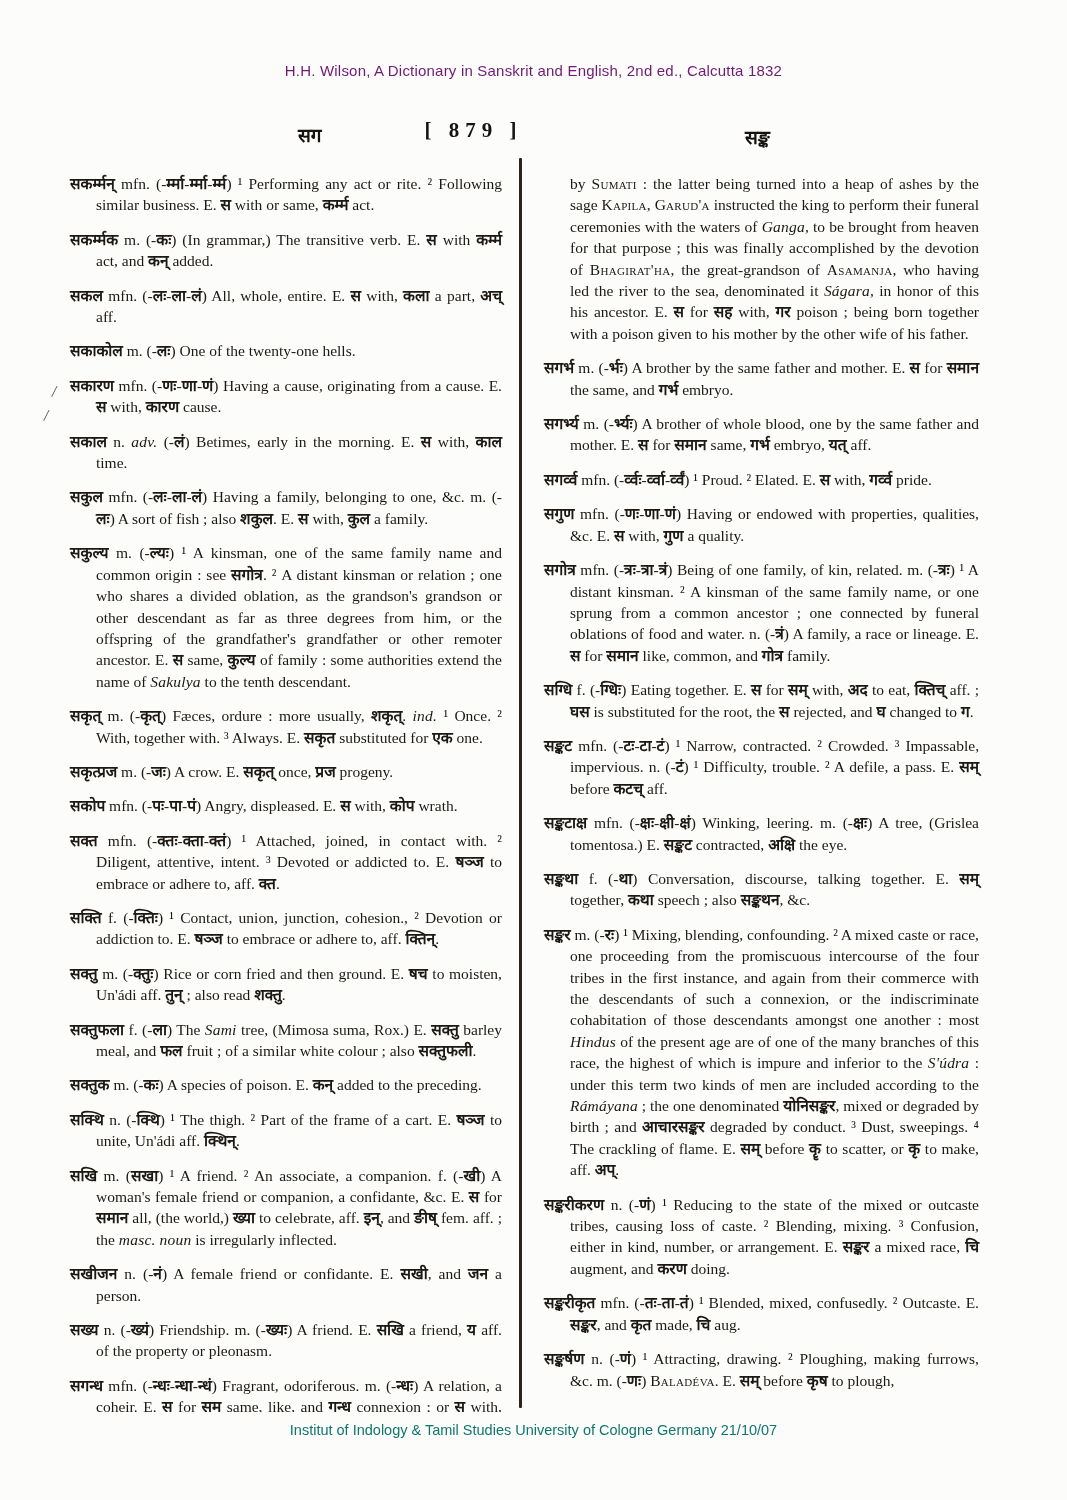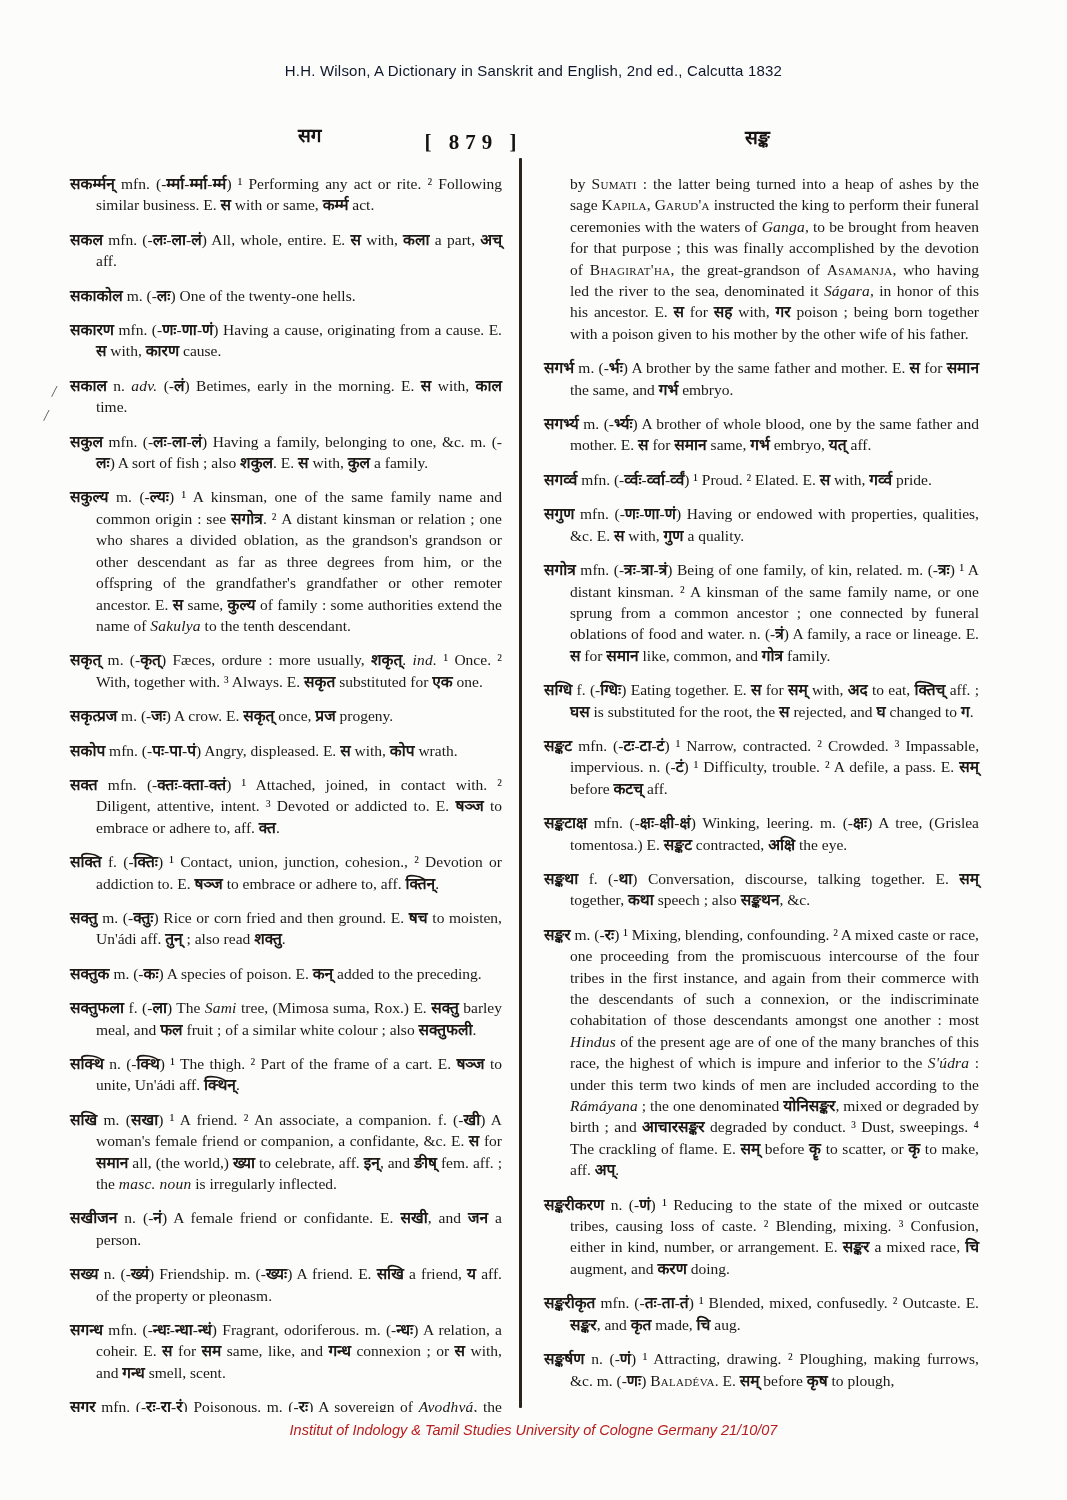--- a/index.html
+++ b/index.html
@@ -12,29 +12,29 @@
     overflow:hidden;
   }
   .page{
     position:absolute;inset:0;
     background:#fcfcfa;
   }
   .scan-header{
     position:absolute;top:62px;left:0;width:100%;
     text-align:center;
     font-family:"Liberation Sans", sans-serif;
-    font-size:15px;color:#0f172a;letter-spacing:.2px;
+    font-size:15px;color:#701a75;letter-spacing:.2px;
   }
   .running-head{
     position:absolute;top:118px;left:0;width:100%;height:34px;
     font-weight:bold;font-size:19px;color:#151210;
   }
   .rh-left{position:absolute;left:298px;top:4px;}
   .rh-center{position:absolute;left:0;right:120px;text-align:center;top:0;
-    font-size:21px;letter-spacing:6px;margin-top:12px;}
+    font-size:21px;letter-spacing:6px;}
   .rh-right{position:absolute;left:745px;top:6px;}
   .columns{
     position:absolute;top:160px;left:57px;width:935px;height:1252px;
     overflow:hidden;
   }
   .col{
     position:absolute;top:0;height:100%;overflow:hidden;
     font-size:15.5px;line-height:21.4px;text-align:justify;
   }
   .col-left{left:0;width:458px;}
@@ -46,21 +46,21 @@
   .entry{margin:13px;padding-left:26px;text-indent:-26px;}
   .entry.cont{text-indent:0;font-family:Liberation Serif, serif;}
   .hw{font-weight:bold;}
   .dn{font-weight:bold;}
   .sc{font-variant:small-caps;letter-spacing:.3px;}
   i{letter-spacing:.2px;}
   .footer{
     position:absolute;top:1422px;left:0;width:100%;
     text-align:center;
     font-family:"Liberation Sans", sans-serif;
-    font-size:14.5px;color:#b91c1c;font-style:italic;
+    font-size:14.5px;color:#0f766e;
   }
   .pencil-marks{position:absolute;left:44px;top:382px;width:18px;height:46px;
     color:#4a4a4a;font-size:17px;}
   .pencil-marks::before{content:"/";position:absolute;top:0;left:8px;transform:rotate(8deg);}
   .pencil-marks::after{content:"/";position:absolute;top:24px;left:0;transform:rotate(8deg);}
 </style>
 </head>
 <body>
 
 <div class="page">
@@ -71,34 +71,35 @@
     <span class="rh-left">सग</span>
     <span class="rh-center">[ 879 ]</span>
     <span class="rh-right">सङ्क</span>
   </div>
 
   <div class="pencil-marks"></div>
 
   <div class="columns">
     <div class="col col-left">
         <p class="entry"><span class="hw"><span class="dn">सकर्म्मन्</span></span> mfn. (-<span class="dn">र्म्मा</span>-<span class="dn">र्म्मा</span>-<span class="dn">र्म्म</span>) ¹ Performing any act or rite. ² Following similar business. E. <span class="dn">स</span> with or same, <span class="dn">कर्म्म</span> act.</p>
+        <p class="entry"><span class="hw"><span class="dn">सकर्म्मक</span></span> m. (-<span class="dn">कः</span>) (In grammar,) The transitive verb. E. <span class="dn">स</span> with <span class="dn">कर्म्म</span> act, and <span class="dn">कन्</span> added.</p>
         <p class="entry"><span class="hw"><span class="dn">सकल</span></span> mfn. (-<span class="dn">लः</span>-<span class="dn">ला</span>-<span class="dn">लं</span>) All, whole, entire. E. <span class="dn">स</span> with, <span class="dn">कला</span> a part, <span class="dn">अच्</span> aff.</p>
         <p class="entry"><span class="hw"><span class="dn">सकाकोल</span></span> m. (-<span class="dn">लः</span>) One of the twenty-one hells.</p>
         <p class="entry"><span class="hw"><span class="dn">सकारण</span></span> mfn. (-<span class="dn">णः</span>-<span class="dn">णा</span>-<span class="dn">णं</span>) Having a cause, originating from a cause. E. <span class="dn">स</span> with, <span class="dn">कारण</span> cause.</p>
         <p class="entry"><span class="hw"><span class="dn">सकाल</span></span> n. <i>adv.</i> (-<span class="dn">लं</span>) Betimes, early in the morning. E. <span class="dn">स</span> with, <span class="dn">काल</span> time.</p>
         <p class="entry"><span class="hw"><span class="dn">सकुल</span></span> mfn. (-<span class="dn">लः</span>-<span class="dn">ला</span>-<span class="dn">लं</span>) Having a family, belonging to one, &amp;c. m. (-<span class="dn">लः</span>) A sort of fish ; also <span class="dn">शकुल</span>. E. <span class="dn">स</span> with, <span class="dn">कुल</span> a family.</p>
         <p class="entry"><span class="hw"><span class="dn">सकुल्य</span></span> m. (-<span class="dn">ल्यः</span>) ¹ A kinsman, one of the same family name and common origin : see <span class="dn">सगोत्र</span>. ² A distant kinsman or relation ; one who shares a divided oblation, as the grandson's grandson or other descendant as far as three degrees from him, or the offspring of the grandfather's grandfather or other remoter ancestor. E. <span class="dn">स</span> same, <span class="dn">कुल्य</span> of family : some authorities extend the name of <i>Sakulya</i> to the tenth descendant.</p>
         <p class="entry"><span class="hw"><span class="dn">सकृत्</span></span> m. (-<span class="dn">कृत्</span>) Fæces, ordure : more usually, <span class="dn">शकृत्</span>. <i>ind.</i> ¹ Once. ² With, together with. ³ Always. E. <span class="dn">सकृत</span> substituted for <span class="dn">एक</span> one.</p>
         <p class="entry"><span class="hw"><span class="dn">सकृत्प्रज</span></span> m. (-<span class="dn">जः</span>) A crow. E. <span class="dn">सकृत्</span> once, <span class="dn">प्रज</span> progeny.</p>
         <p class="entry"><span class="hw"><span class="dn">सकोप</span></span> mfn. (-<span class="dn">पः</span>-<span class="dn">पा</span>-<span class="dn">पं</span>) Angry, displeased. E. <span class="dn">स</span> with, <span class="dn">कोप</span> wrath.</p>
         <p class="entry"><span class="hw"><span class="dn">सक्त</span></span> mfn. (-<span class="dn">क्तः</span>-<span class="dn">क्ता</span>-<span class="dn">क्तं</span>) ¹ Attached, joined, in contact with. ² Diligent, attentive, intent. ³ Devoted or addicted to. E. <span class="dn">षञ्ज</span> to embrace or adhere to, aff. <span class="dn">क्त</span>.</p>
         <p class="entry"><span class="hw"><span class="dn">सक्ति</span></span> f. (-<span class="dn">क्तिः</span>) ¹ Contact, union, junction, cohesion., ² Devotion or addiction to. E. <span class="dn">षञ्ज</span> to embrace or adhere to, aff. <span class="dn">क्तिन्</span>.</p>
         <p class="entry"><span class="hw"><span class="dn">सक्तु</span></span> m. (-<span class="dn">क्तुः</span>) Rice or corn fried and then ground. E. <span class="dn">षच</span> to moisten, Un'ádi aff. <span class="dn">तुन्</span> ; also read <span class="dn">शक्तु</span>.</p>
+        <p class="entry"><span class="hw"><span class="dn">सक्तुफला</span></span> f. (-<span class="dn">ला</span>) The <i>Sami</i> tree, (Mimosa suma, Rox.) E. <span class="dn">सक्तु</span> barley meal, and <span class="dn">फल</span> fruit ; of a similar white colour ; also <span class="dn">सक्तुफली</span>.</p>
         <p class="entry"><span class="hw"><span class="dn">सक्तुक</span></span> m. (-<span class="dn">कः</span>) A species of poison. E. <span class="dn">कन्</span> added to the preceding.</p>
-        <p class="entry"><span class="hw"><span class="dn">सक्तुफला</span></span> f. (-<span class="dn">ला</span>) The <i>Sami</i> tree, (Mimosa suma, Rox.) E. <span class="dn">सक्तु</span> barley meal, and <span class="dn">फल</span> fruit ; of a similar white colour ; also <span class="dn">सक्तुफली</span>.</p>
         <p class="entry"><span class="hw"><span class="dn">सक्थि</span></span> n. (-<span class="dn">क्थि</span>) ¹ The thigh. ² Part of the frame of a cart. E. <span class="dn">षञ्ज</span> to unite, Un'ádi aff. <span class="dn">क्थिन्</span>.</p>
         <p class="entry"><span class="hw"><span class="dn">सखि</span></span> m. (<span class="dn">सखा</span>) ¹ A friend. ² An associate, a companion. f. (-<span class="dn">खी</span>) A woman's female friend or companion, a confidante, &amp;c. E. <span class="dn">स</span> for <span class="dn">समान</span> all, (the world,) <span class="dn">ख्या</span> to celebrate, aff. <span class="dn">इन्</span>, and <span class="dn">ङीष्</span> fem. aff. ; the <i>masc. noun</i> is irregularly inflected.</p>
         <p class="entry"><span class="hw"><span class="dn">सखीजन</span></span> n. (-<span class="dn">नं</span>) A female friend or confidante. E. <span class="dn">सखी</span>, and <span class="dn">जन</span> a person.</p>
         <p class="entry"><span class="hw"><span class="dn">सख्य</span></span> n. (-<span class="dn">ख्यं</span>) Friendship. m. (-<span class="dn">ख्यः</span>) A friend. E. <span class="dn">सखि</span> a friend, <span class="dn">य</span> aff. of the property or pleonasm.</p>
         <p class="entry"><span class="hw"><span class="dn">सगन्ध</span></span> mfn. (-<span class="dn">न्धः</span>-<span class="dn">न्धा</span>-<span class="dn">न्धं</span>) Fragrant, odoriferous. m. (-<span class="dn">न्धः</span>) A relation, a coheir. E. <span class="dn">स</span> for <span class="dn">सम</span> same, like, and <span class="dn">गन्ध</span> connexion ; or <span class="dn">स</span> with, and <span class="dn">गन्ध</span> smell, scent.</p>
         <p class="entry"><span class="hw"><span class="dn">सगर</span></span> mfn. (-<span class="dn">रः</span>-<span class="dn">रा</span>-<span class="dn">रं</span>) Poisonous. m. (-<span class="dn">रः</span>) A sovereign of <i>Ayodhyá</i>, the father of <span class="sc">Asamanja</span> by <span class="sc">Kés'iní</span>, and sixty thousand sons</p>
       </div>
     <div class="col col-right">
         <p class="entry cont">by <span class="sc">Sumati</span> :  the latter being turned into a heap of ashes by the sage <span class="sc">Kapila</span>, <span class="sc">Garud'a</span> instructed the king to perform their funeral ceremonies with the waters of <i>Ganga</i>, to be brought from heaven for that purpose ; this was finally accomplished by the devotion of <span class="sc">Bhagirat'ha</span>, the great-grandson of <span class="sc">Asamanja</span>, who having led the river to the sea, denominated it <i>Ságara</i>, in honor of this his ancestor. E. <span class="dn">स</span> for <span class="dn">सह</span> with, <span class="dn">गर</span> poison ; being born together with a poison given to his mother by the other wife of his father.</p>
         <p class="entry"><span class="hw"><span class="dn">सगर्भ</span></span> m. (-<span class="dn">र्भः</span>) A brother by the same father and mother. E. <span class="dn">स</span> for <span class="dn">समान</span> the same, and <span class="dn">गर्भ</span> embryo.</p>

